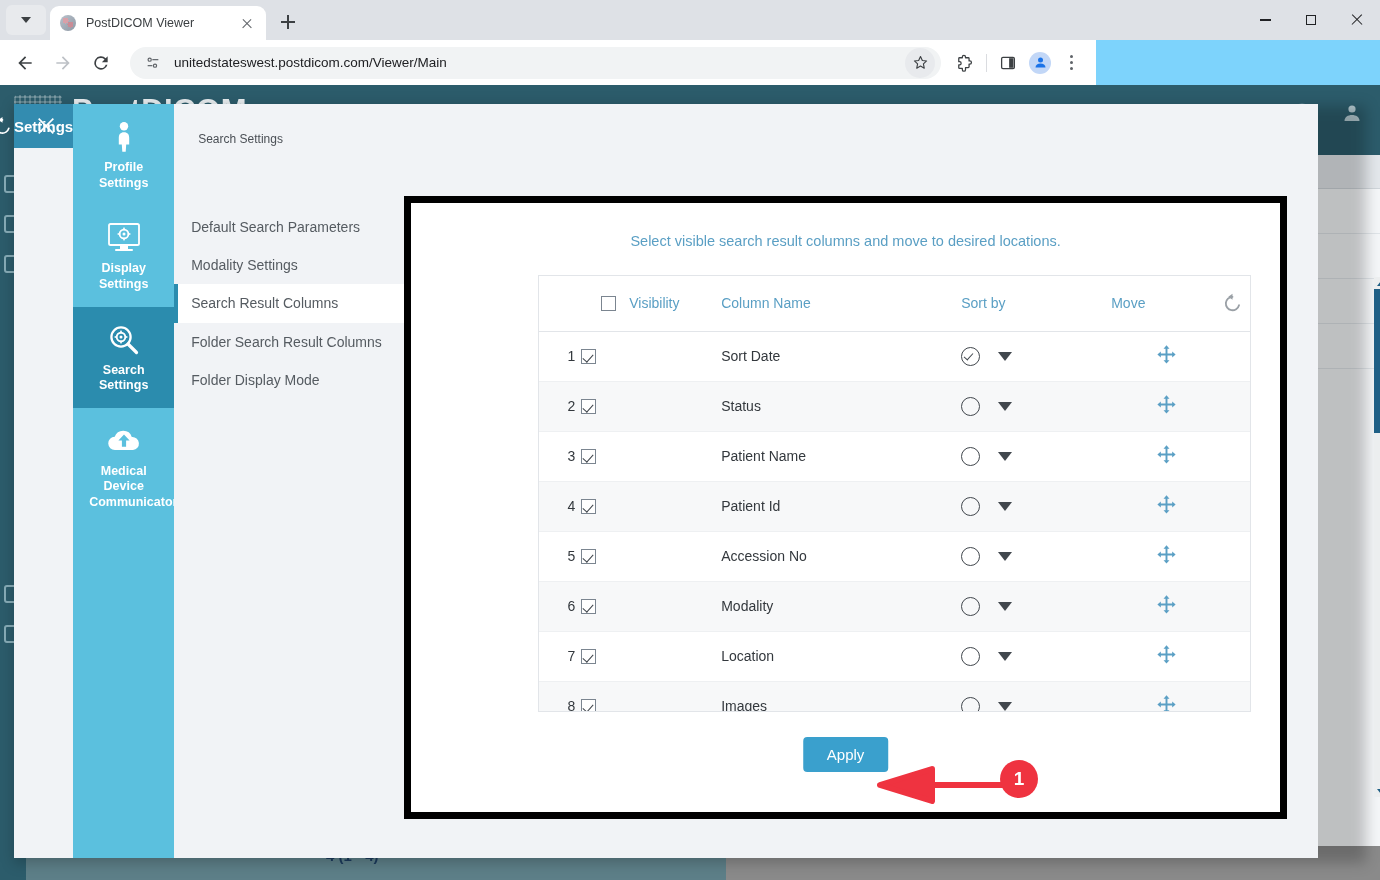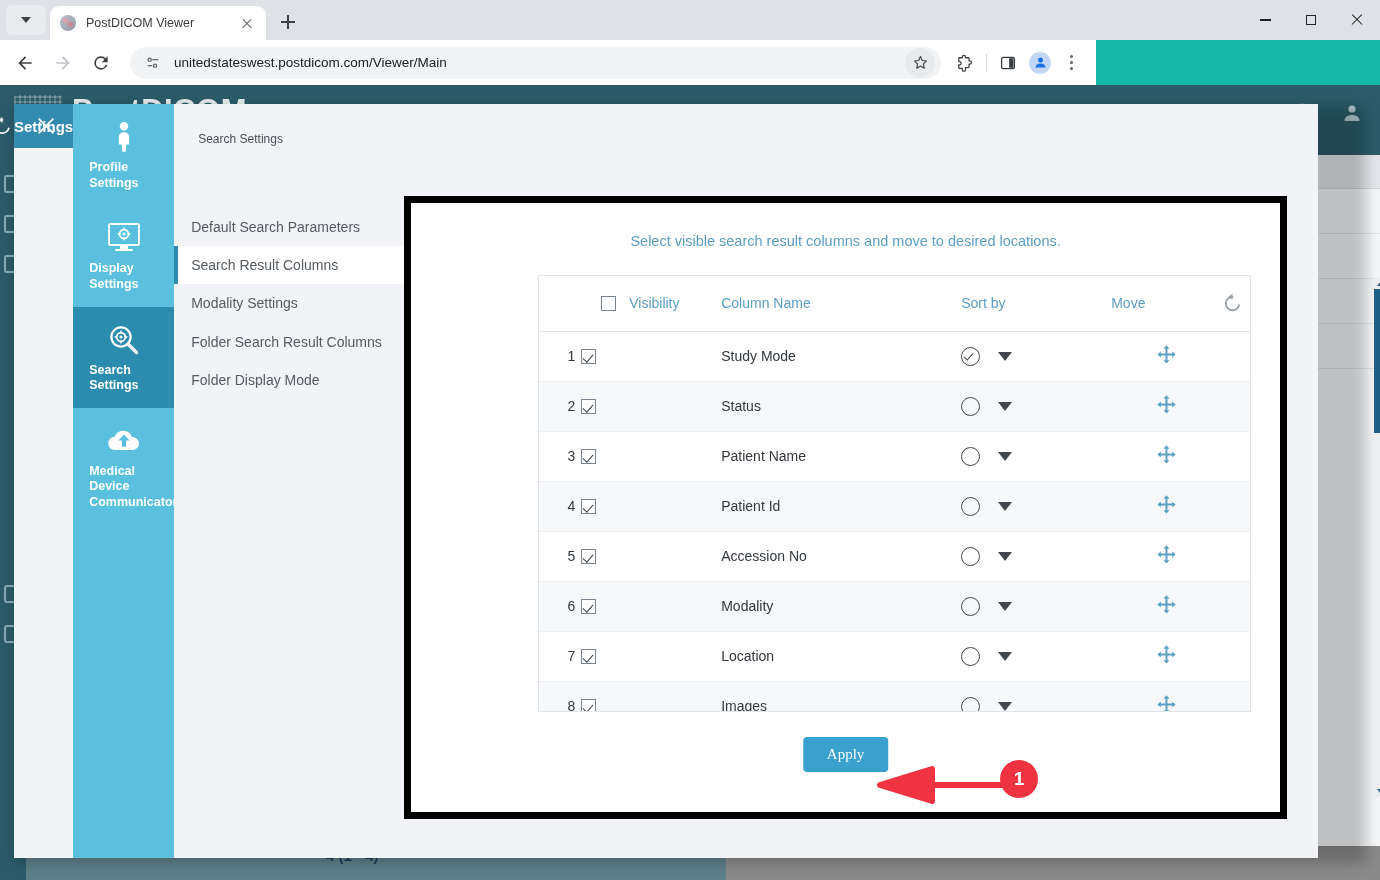--- a/index.html
+++ b/index.html
@@ -4,21 +4,21 @@
 <style>
   * { box-sizing: border-box; margin: 0; padding: 0; }
   html, body {
     width: 1380px; height: 880px;
     font-family: "Liberation Sans", sans-serif;
     overflow: hidden;
     background: #ffffff;
   }
 
   
-  .browser { position: absolute; inset: 0; background: #14b8a6; }
+  .browser { position: absolute; inset: 0; background: #7dd3fc; }
 
   .tabstrip {
     position: absolute; left: 0; top: 0; width: 1380px; height: 40px;
     background: #dee1e6;
     display: flex; align-items: flex-end;
   }
   .tabstrip-left-btn {
     width: 40px; height: 30px; margin: 0 0 5px 6px;
     display: flex; align-items: center; justify-content: center;
     border-radius: 6px; background: #e8eaed;
@@ -185,21 +185,21 @@
   .modal-title-actions { position: absolute; right: 14px; top: 0; height: 44px; display: flex; align-items: center; gap: 18px; }
   .title-icon { width: 26px; height: 26px; display: flex; align-items: center; justify-content: center; }
 
   .modal-body { flex: 1 1 auto; display: flex; min-height: 0; }
 
   
   .nav {
     width: 101px; flex: 0 0 101px; background: #5bc0de; display: flex; flex-direction: column;
   }
   .nav-item {
-    padding: 16px 16px 14px; text-align: left; color: #ffffff;
+    padding: 16px 16px 14px; text-align: center; color: #ffffff;
   }
   .nav-item.active { background: #2b8cae; }
   .nav-icon { height: 34px; display: flex; align-items: center; justify-content: center; margin-bottom: 6px; }
   .nav-label { font-size: 12.5px; font-weight: 700; line-height: 1.25; }
 
   
   .main { flex: 1 1 auto; display: flex; flex-direction: column; min-width: 0; background: #f1f3f6; }
   .main-title { font-size: 12px; color: #4a4f55; padding: 28px 0 0 24px; }
 
   .main-split { flex: 1 1 auto; display: flex; min-height: 0; }
@@ -288,21 +288,21 @@
     background: #1f5f85;
   }
 
   .panel-footer {
     height: 96px; flex: 0 0 auto; position: relative;
   }
   .apply-btn {
     position: absolute; left: 50%; transform: translateX(-50%); top: 21px;
     background: #3aa0cd; color: #ffffff; font-size: 15px;
     padding: 9px 24px; border: none; border-radius: 4px; cursor: pointer;
-    font-family: Liberation Serif, serif;
+    font-family: Liberation Sans, sans-serif;
   }
 
   
   .anno { position: absolute; left: 874px; top: 760px; pointer-events: none; }
   .anno-badge {
     position: absolute; left: 1000px; top: 760px;
     width: 38px; height: 38px; border-radius: 50%; background: #ef3340;
     color: #fff; font-size: 19px; font-weight: 700;
     display: flex; align-items: center; justify-content: center;
   }
@@ -534,22 +534,22 @@
 
       </div>
 
       <div class="main">
         <div class="main-title">Search Settings</div>
 
         <div class="main-split">
 
           <div class="submenu">
             <div class="submenu-item">Default Search Parameters</div>
+            <div class="submenu-item">Modality Settings</div>
             <div class="submenu-item active">Search Result Columns</div>
-            <div class="submenu-item">Modality Settings</div>
             <div class="submenu-item">Folder Search Result Columns</div>
             <div class="submenu-item">Folder Display Mode</div>
           </div>
 
           <div class="panel-wrap">
             <div class="panel">
 
               <div class="panel-note">Select visible search result columns and move to desired locations.</div>
 
               <div class="table-area">
@@ -574,21 +574,21 @@
                               <path d="M12 1.8v6.2l-4.4-3.1z" fill="#9aa0a6"></path>
                             </svg>
                           </span>
                         </th>
                       </tr>
                     </thead>
                     <tbody id="rows-body">
                         <tr>
                           <td class="c-idx">1</td>
                           <td class="c-vis"><span class="chk checked"></span></td>
-                          <td class="c-name">Study Mode</td>
+                          <td class="c-name">Sort Date</td>
                           <td class="c-sort">
                             <span class="sort-cell">
                               <span class="radio sel"></span>
                               <span class="caret"></span>
                             </span>
                           </td>
                           <td class="c-move"><span><svg width="21" height="21" viewBox="0 0 24 24">
                                 <path d="M12 1.5l3.4 3.9h-2.3v5.4h5.4V8.5L22.4 12 18.5 15.4v-2.3h-5.4v5.4h2.3L12 22.4 8.6 18.5h2.3v-5.4H5.5v2.3L1.6 12 5.5 8.5v2.3h5.4V5.4H8.6z" fill="#5a9fc4"></path>
                               </svg></span></td>
                           <td class="c-reset"></td>

